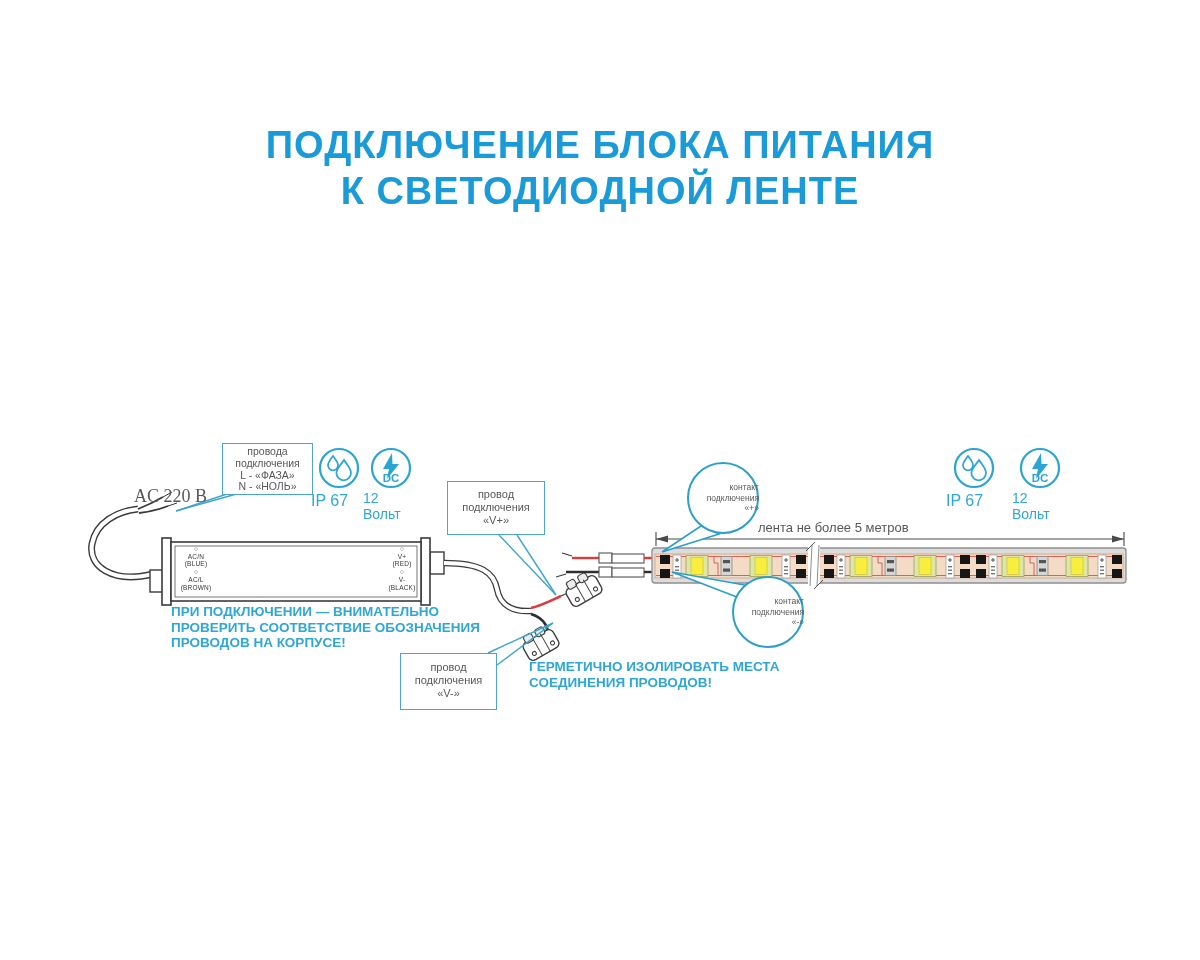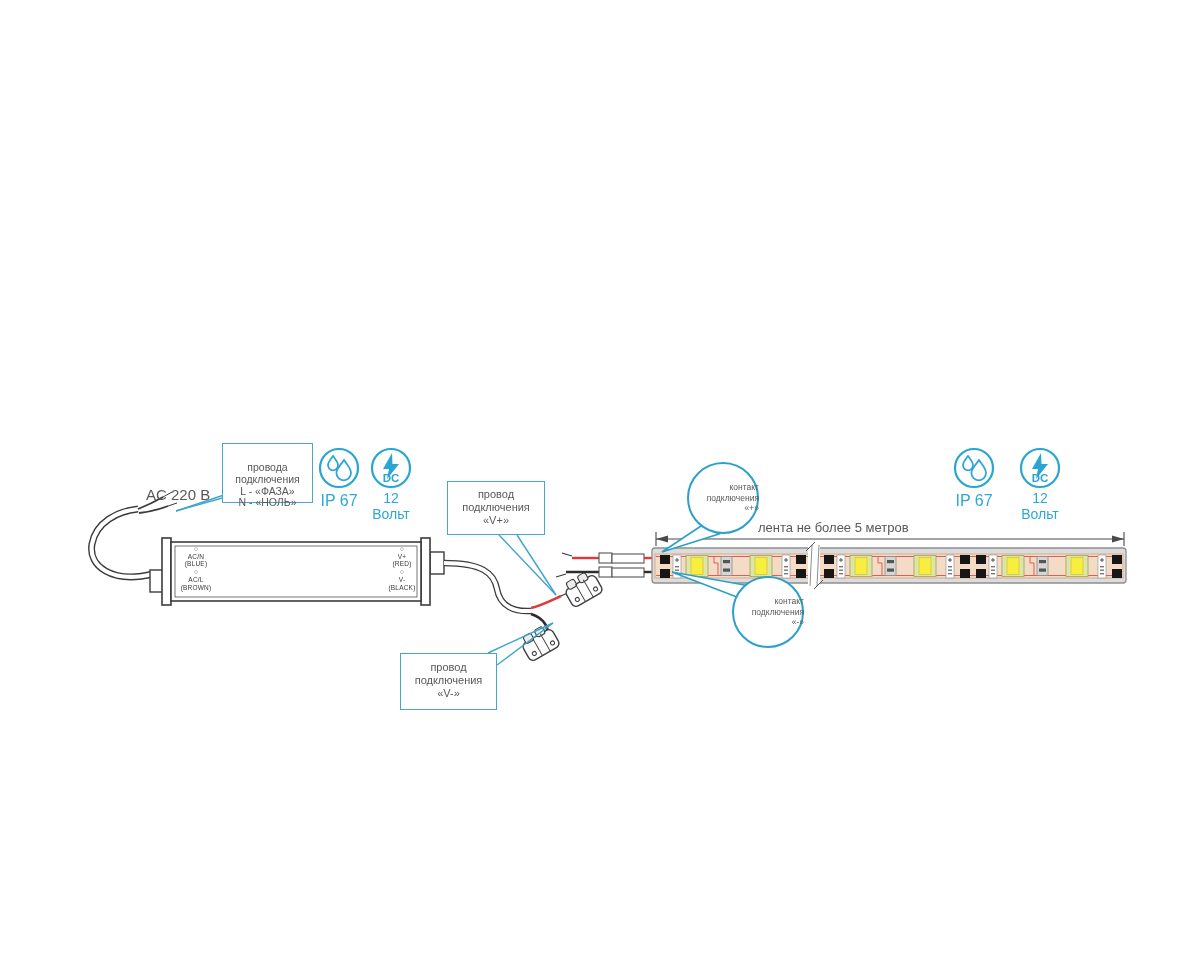--- a/index.html
+++ b/index.html
@@ -8,21 +8,21 @@
   .abs{position:absolute;}
   .ml{white-space:pre-line;}
   .title{left:0;top:122px;width:1200px;text-align:center;font-size:38px;line-height:46px;
          font-weight:700;letter-spacing:1px;color:#1a9bd7;}
   .note-box{background:#fff;border:1.5px solid #4aa6c8;color:#58585a;text-align:center;
             box-sizing:border-box;}
   .blue-note{color:#2fa7d5;font-weight:700;}
   .gray{color:#58585a;}
   .tiny-terms{font-size:6.5px;line-height:7.7px;letter-spacing:.2px;color:#38383a;text-align:center;}
   .bubble-text{font-size:8.5px;line-height:10.5px;color:#58585a;text-align:right;}
-  .badge-label{color:#2fa7d5;text-align:center;}
+  .badge-label{color:#2fa7d5;text-align:left;}
   svg{display:block;}
 </style>
 </head>
 <body>
 
 <div class="stage">
 
   <svg class="abs" style="left:0;top:0" width="1200" height="960" viewBox="0 0 1200 960">
 
     <g>
@@ -187,51 +187,58 @@
     <g>
       <path d="M704,524 L662,552 L719,534 Z" fill="#fff" stroke="#2d9fc9" stroke-width="1.6"></path>
       <circle cx="723" cy="498" r="35" fill="#fff" stroke="#2d9fc9" stroke-width="2"></circle>
     </g>
     <g>
       <path d="M742,599 L672,572 L750,586 Z" fill="#fff" stroke="#2d9fc9" stroke-width="1.6"></path>
       <circle cx="768" cy="612" r="35" fill="#fff" stroke="#2d9fc9" stroke-width="2"></circle>
     </g>
   </svg>
 
-
-  <div class="abs gray" style="left:146px;top:486px;font-size:15px;">AC 220 В</div>
-
-  <div class="abs note-box ml" style="left:222px;top:443px;width:91px;height:60px;font-size:10.5px;line-height:11.8px;padding-top:18px;">провода
+  <div class="abs title ml">ПОДКЛЮЧЕНИЕ БЛОКА ПИТАНИЯ
+К СВЕТОДИОДНОЙ ЛЕНТЕ</div>
+
+  <div class="abs gray" style="left:134px;top:486px;font-size:18px;font-family:Liberation Serif, serif;">AC 220 В</div>
+
+  <div class="abs note-box ml" style="left:222px;top:443px;width:91px;height:52px;font-size:10.5px;line-height:11.8px;padding-top:2px;">провода
 подключения
 L - «ФАЗА»
 N - «НОЛЬ»</div>
 
   <div class="abs tiny-terms ml" style="left:174px;top:545px;width:44px;">○
 AC/N
 (BLUE)
 ○
 AC/L
 (BROWN)</div>
   <div class="abs tiny-terms ml" style="left:380px;top:545px;width:44px;">○
 V+
 (RED)
 ○
 V-
 (BLACK)</div>
 
+  <div class="abs blue-note ml" style="left:171px;top:604px;font-size:13.5px;line-height:15.5px;">ПРИ ПОДКЛЮЧЕНИИ — ВНИМАТЕЛЬНО
+ПРОВЕРИТЬ СООТВЕТСТВИЕ ОБОЗНАЧЕНИЯ
+ПРОВОДОВ НА КОРПУСЕ!</div>
 
   <div class="abs note-box ml" style="left:447px;top:481px;width:98px;height:54px;font-size:11px;line-height:13px;padding-top:6px;">провод
 подключения
 «V+»</div>
 
   <div class="abs note-box ml" style="left:400px;top:653px;width:97px;height:57px;font-size:11px;line-height:13px;padding-top:7px;">провод
 подключения
 «V-»</div>
 
 
+  <div class="abs blue-note ml" style="left:529px;top:659px;font-size:13.5px;line-height:16px;">ГЕРМЕТИЧНО ИЗОЛИРОВАТЬ МЕСТА
+СОЕДИНЕНИЯ ПРОВОДОВ!</div>
 
   <div class="abs gray" style="left:758px;top:520px;width:200px;font-size:13px;">лента не более 5 метров</div>
 
   <div class="abs bubble-text ml" style="left:687px;top:482px;width:72px;">контакт
 подключения
 «+»</div>
   <div class="abs bubble-text ml" style="left:732px;top:596px;width:72px;">контакт
 подключения
 «-»</div>
 

